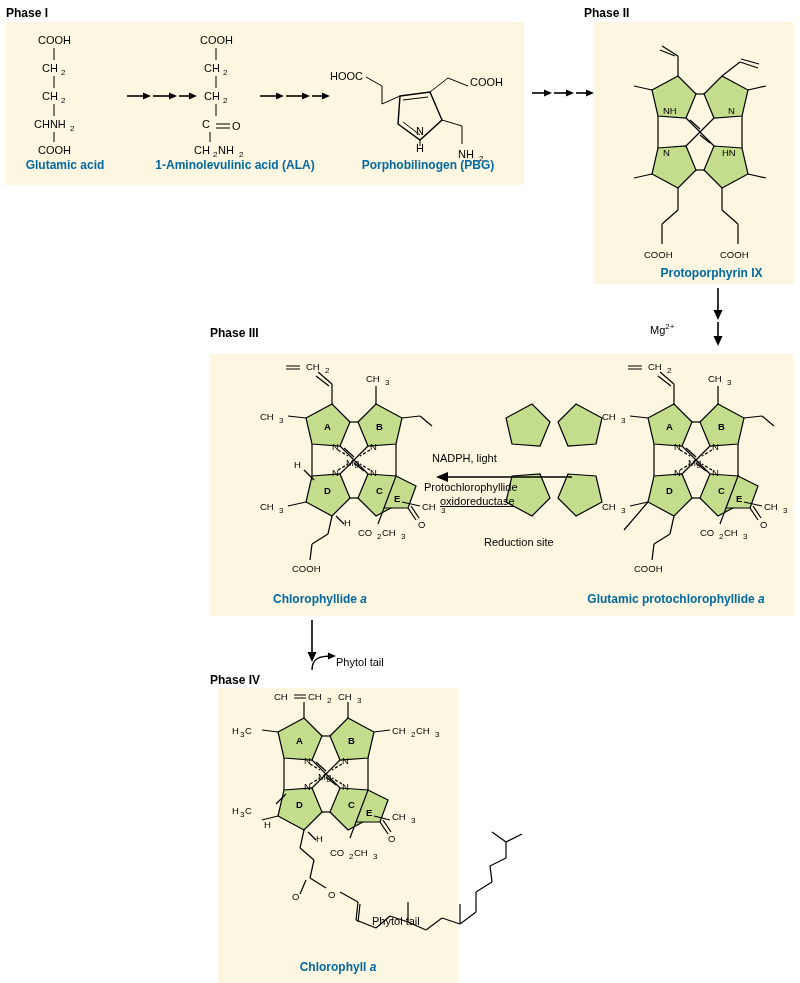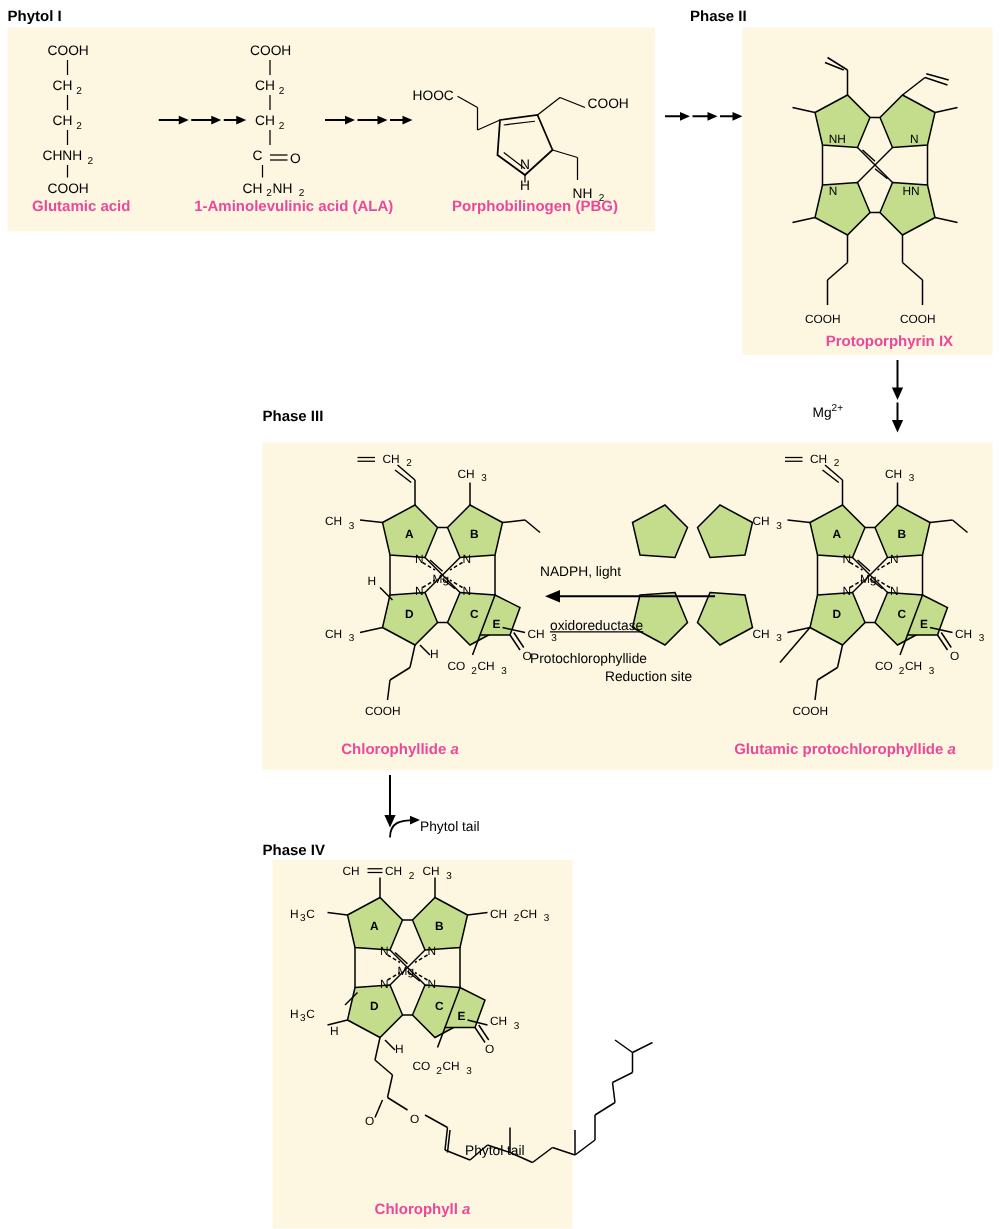--- a/index.html
+++ b/index.html
@@ -23,21 +23,21 @@
     position: absolute;
     font-weight: bold;
     font-size: 12px;
     color: #000;
   }
   .cap {
     position: absolute;
     font-weight: bold;
     font-size: 12px;
     text-align: center;
-    color: #ec4899;
+    color: #0369a1;
   }
   .cap i { font-style: italic; }
   .txt {
     position: absolute;
     font-size: 11px;
     color: #000;
     white-space: nowrap;
   }
   .txt.c { text-align: left; }
   .arrowrow { position: absolute; }
@@ -49,21 +49,21 @@
     font-size: 11px;
     fill: #000;
   }
   .lbl.b { font-weight: bold; }
   .lbl.sm { font-size: 9.5px; }
   .lbl.xs { font-size: 8px; }
 </style>
 </head>
 <body>
 
-<div class="phase-label" style="left:6px; top:6px;">Phytol I</div>
+<div class="phase-label" style="left:6px; top:6px;">Phase I</div>
 <div class="panel" style="left:6px; top:22px; width:518px; height:163px;"></div>
 
 <svg style="position:absolute; left:12px; top:30px;" width="110" height="115">
   <text class="lbl" x="26" y="14">COOH</text>
   <line class="stroke" x1="42" y1="18" x2="42" y2="30"></line>
   <text class="lbl" x="30" y="42">CH</text>
     <text class="lbl xs" x="49" y="45">2</text>
   <line class="stroke" x1="42" y1="46" x2="42" y2="58"></line>
   <text class="lbl" x="30" y="70">CH</text>
     <text class="lbl xs" x="49" y="73">2</text>
@@ -146,21 +146,21 @@
   <g stroke="#000" stroke-width="1.6" fill="none">
     <line x1="0" y1="8" x2="14" y2="8"></line>
       <polygon points="20,8 12,4.5 12,11.5" fill="#000" stroke="none"></polygon>
     <line x1="22" y1="8" x2="36" y2="8"></line>
       <polygon points="42,8 34,4.5 34,11.5" fill="#000" stroke="none"></polygon>
     <line x1="44" y1="8" x2="56" y2="8"></line>
       <polygon points="62,8 54,4.5 54,11.5" fill="#000" stroke="none"></polygon>
   </g>
 </svg>
 
-<div class="phase-label" style="left:552px; top:6px;">Phase II</div>
+<div class="phase-label" style="left:584px; top:6px;">Phase II</div>
 <div class="panel" style="left:594px; top:22px; width:200px; height:262px;"></div>
 
 <svg style="position:absolute; left:600px; top:28px;" width="190" height="245">
   <g class="stroke" stroke-width="1.2">
 
     <polygon class="ring" points="52,62 78,48 96,66 86,90 58,88"></polygon>
 
     <polygon class="ring" points="104,66 122,48 148,62 142,88 114,90"></polygon>
 
     <polygon class="ring" points="114,118 142,120 148,146 122,160 104,142"></polygon>
@@ -309,21 +309,21 @@
     <text class="lbl sm" x="400" y="170">O</text>
   </g>
 </svg>
 <div class="cap" style="left:220px; top:592px; width:200px;"><span>Chlorophyllide </span><i>a</i></div>
 
 <svg style="position:absolute; left:432px; top:470px;" width="142" height="14">
   <line class="stroke" stroke-width="1.6" x1="14" y1="7" x2="140" y2="7"></line>
   <polygon points="4,7 16,2 16,12" fill="#000"></polygon>
 </svg>
 <div class="txt c" style="left:432px; top:452px; width:142px;">NADPH, light</div>
-<div class="txt c" style="left:424px; top:481px; width:158px;margin-top:40px;">Protochlorophyllide</div>
+<div class="txt c" style="left:424px; top:481px; width:158px;">Protochlorophyllide</div>
 <div class="txt c" style="left:440px; top:495px; width:158px;text-decoration:underline;">oxidoreductase</div>
 
 <svg style="position:absolute; left:560px; top:358px;" width="230" height="240">
   <g class="stroke" stroke-width="1.2">
     <polygon class="ring" points="88,60 114,46 132,64 122,88 94,86"></polygon>
     <polygon class="ring" points="140,64 158,46 184,60 178,86 150,88"></polygon>
     <polygon class="ring" points="150,116 178,118 184,144 158,158 140,140"></polygon>
     <polygon class="ring" points="94,118 122,116 132,140 114,158 88,144"></polygon>
     <polygon class="ring" points="178,118 198,128 190,150 166,150"></polygon>
     <line x1="132" y1="64" x2="140" y2="64"></line>

